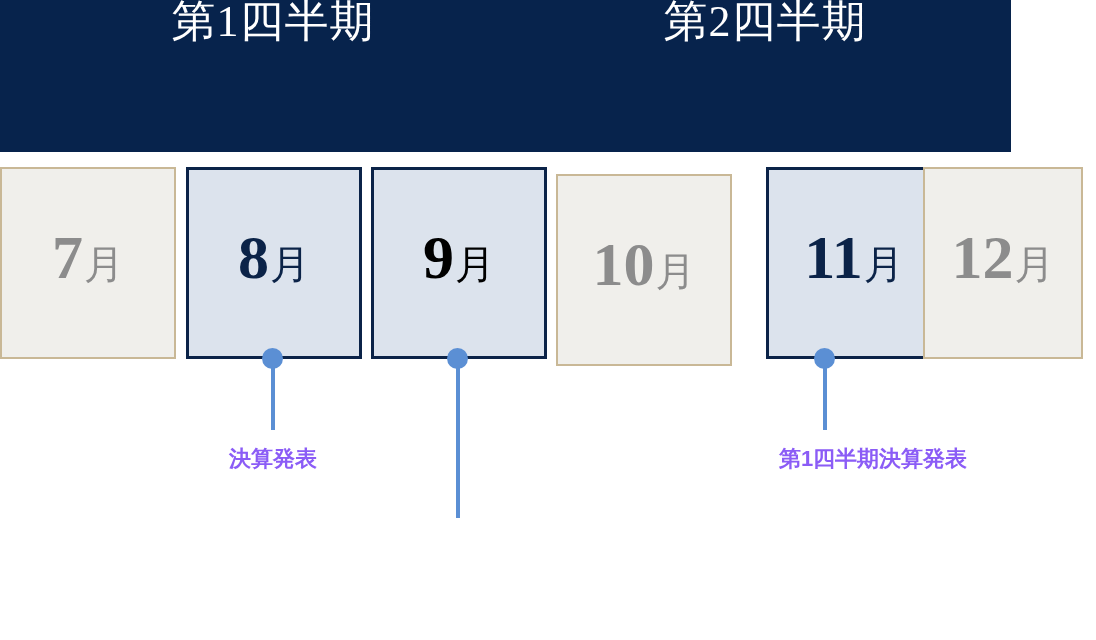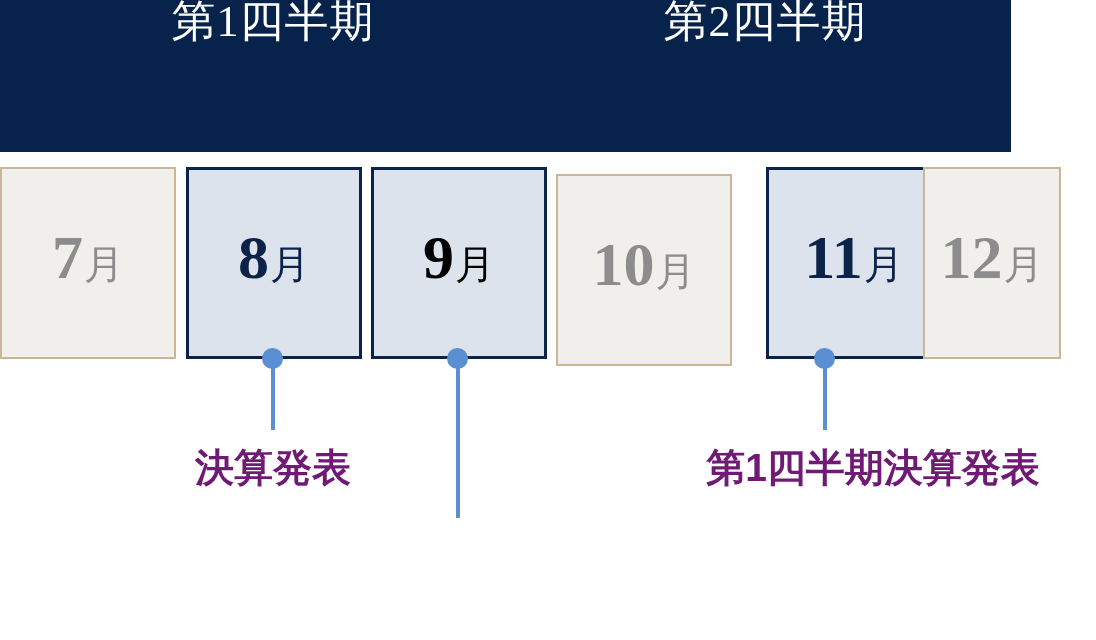--- a/index.html
+++ b/index.html
@@ -100,23 +100,23 @@
     position: absolute;
     width: 21px;
     height: 21px;
     border-radius: 50%;
     background: #5b8fd4;
   }
 
   
   .event-label {
     position: absolute;
-    color: #701a75;
+    color: #8b5cf6;
     font-family: "Liberation Sans", "DejaVu Sans", sans-serif;
-    font-size: 39px;
+    font-size: 22px;
     font-weight: 700;
     line-height: 1;
     white-space: nowrap;
     transform: translateX(-50%);
   }
 </style>
 </head>
 <body>
 
 <div id="timeline-root">
@@ -159,21 +159,21 @@
       </span>
     </div>
 
     <div class="month-cell active navy" style="left:738px;width:176px;margin-left:28px;">
       <span class="month-text">
         <span class="month-num">11</span>
         <span class="month-suffix">月</span>
       </span>
     </div>
 
-    <div class="month-cell inactive" style="left:923px;width:138px;">
+    <div class="month-cell inactive" style="left:923px;width:160px;">
       <span class="month-text">
         <span class="month-num">12</span>
         <span class="month-suffix">月</span>
       </span>
     </div>
 
   </div>
 
   <div class="connector-line" style="left:271px;top:358px;height:72px;"></div>
   <div class="connector-dot" style="left:262px;top:348px;"></div>

